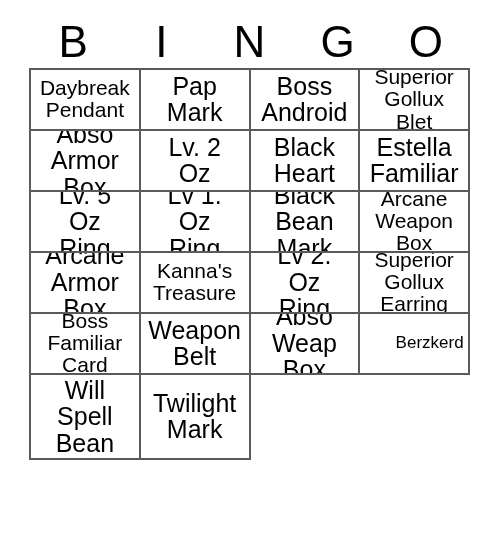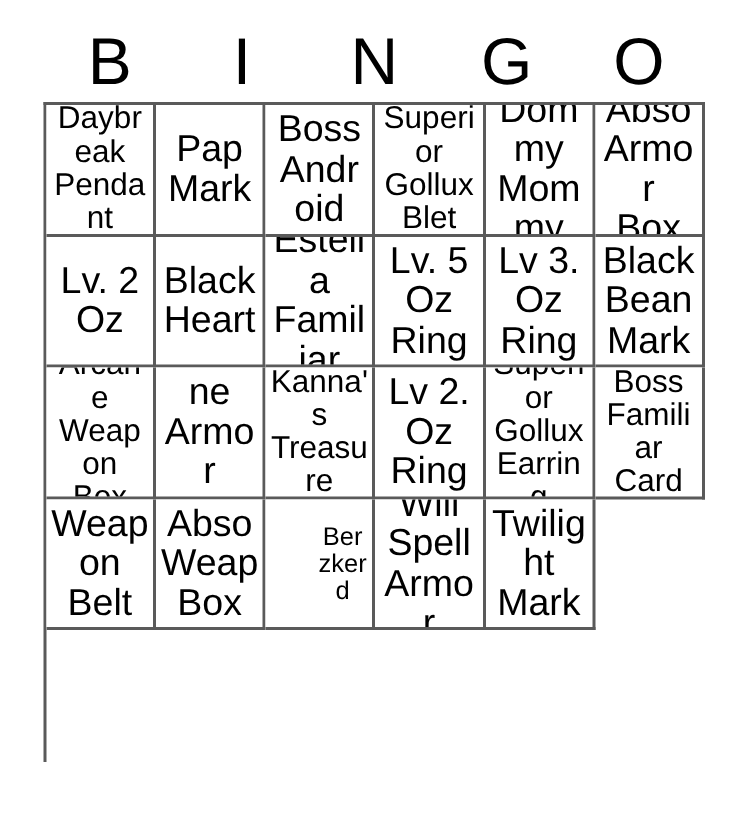--- a/index.html
+++ b/index.html
@@ -45,23 +45,23 @@
     color: #000000;
     letter-spacing: 0;
   }
 
   
   .grid {
     position: absolute;
     left: 29px;
     top: 68px;
     width: 441px;
-    height: 440px;
+    height: 392px;
     display: grid;
-    grid-template-columns: repeat(6, 1fr);
+    grid-template-columns: repeat(4, 1fr);
     grid-template-rows: repeat(5, 1fr);
     border-top: 2px solid #5a5a5a;
     border-left: 2px solid #5a5a5a;
     box-sizing: border-box;
     background: #ffffff;
   }
   .cell {
     border-right: 2px solid #5a5a5a;
     border-bottom: 2px solid #5a5a5a;
     box-sizing: border-box;
@@ -115,24 +115,20 @@
       <span class="cell-text">Boss
 Android</span>
     </div>
     <div class="cell fs-m">
       <span class="cell-text">Superior
 Gollux
 Blet</span>
     </div>
 
     <div class="cell fs-l">
-      <span class="cell-text">Dommy
-Mommy</span>
-    </div>
-    <div class="cell fs-l">
       <span class="cell-text">Abso
 Armor
 Box</span>
     </div>
     <div class="cell fs-xxl">
       <span class="cell-text">Lv. 2
 Oz</span>
     </div>
     <div class="cell fs-xxl">
       <span class="cell-text">Black
@@ -142,21 +138,21 @@
       <span class="cell-text">Estella
 Familiar</span>
     </div>
 
     <div class="cell fs-l">
       <span class="cell-text">Lv. 5
 Oz
 Ring</span>
     </div>
     <div class="cell fs-l">
-      <span class="cell-text">Lv 3.
+      <span class="cell-text">Lv 1.
 Oz
 Ring</span>
     </div>
     <div class="cell fs-l">
       <span class="cell-text">Black
 Bean
 Mark</span>
     </div>
     <div class="cell fs-m">
       <span class="cell-text">Arcane
@@ -197,21 +193,21 @@
       <span class="cell-text">Abso
 Weap
 Box</span>
     </div>
     <div class="cell fs-xs">
       <span class="cell-text">Berzkerd</span>
     </div>
     <div class="cell fs-l">
       <span class="cell-text">Will
 Spell
-Armor</span>
+Bean</span>
     </div>
     <div class="cell fs-l">
       <span class="cell-text">Twilight
 Mark</span>
     </div>
 
   </div>
 </div>
 
 </body></html>

